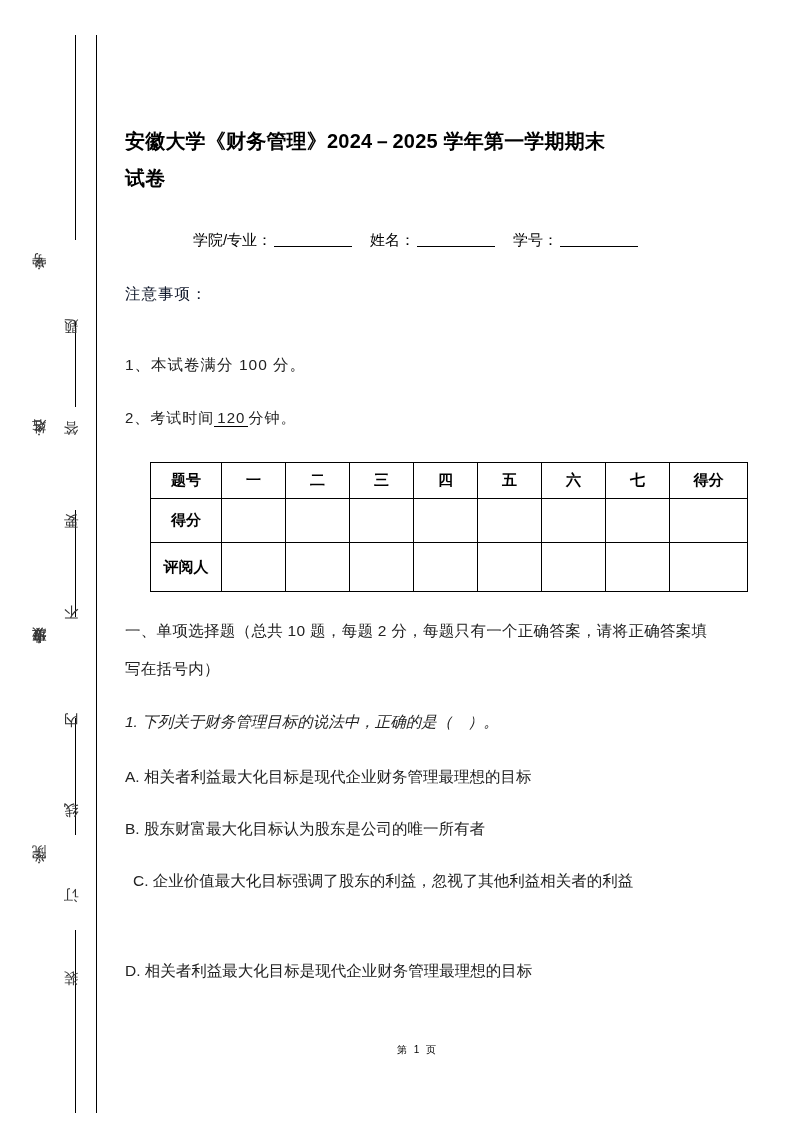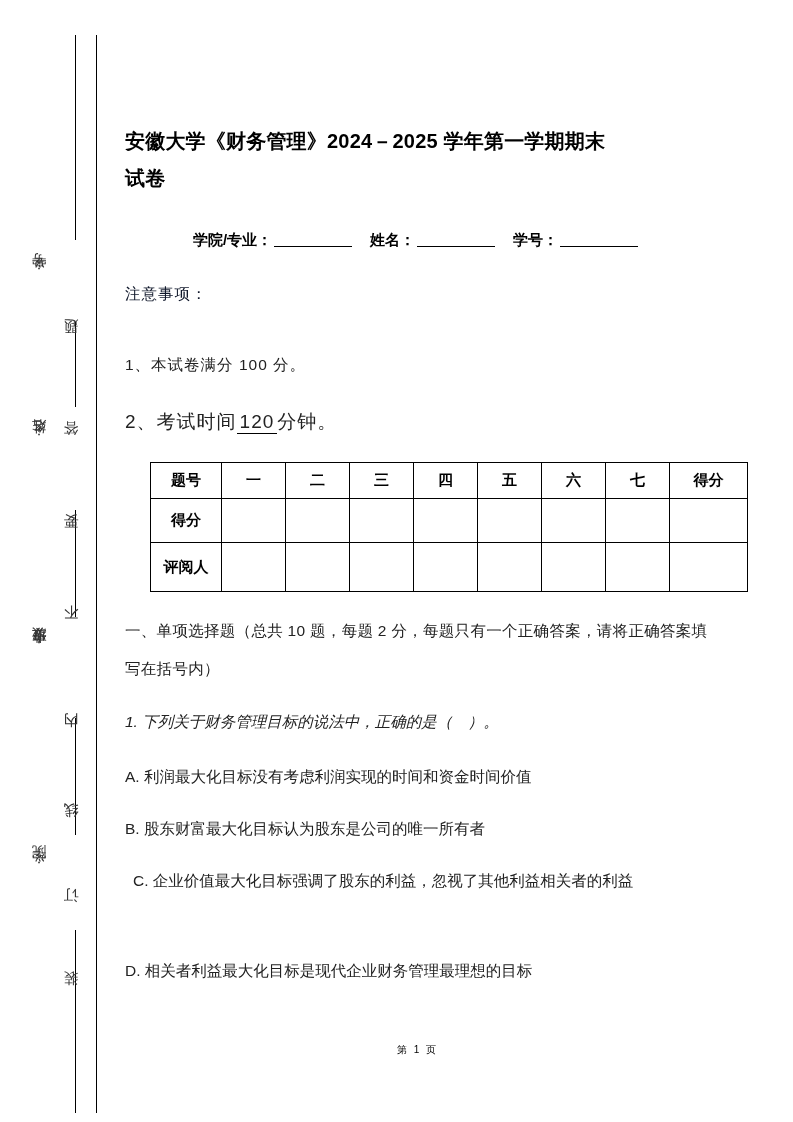--- a/index.html
+++ b/index.html
@@ -102,21 +102,21 @@
   }
   .exam-title .t-line2 { display: block; }
 
   .student-info {
     position: absolute;
     left: 0;
     top: 231px;
     width: 585px;
     text-align: center;
     font-size: 15px;
-    font-weight: bold;
+    font-weight: normal;
     color: #000;
     white-space: nowrap;
   }
   .student-info .blank {
     display: inline-block;
     border-bottom: 1.2px solid #000;
     width: 78px;
     height: 14px;
     margin: 0 4px 0 2px;
     vertical-align: -2px;
@@ -137,21 +137,21 @@
     top: 347px;
     font-size: 15.5px;
     color: #222;
     letter-spacing: 1px;
     margin-top: 8px;
   }
   .note-2 {
     position: absolute;
     left: 0;
     top: 409px;
-    font-size: 19px;
+    font-size: 15px;
     color: #222;
     letter-spacing: 1px;
   }
   .note-2 .duration {
     display: inline-block;
     border-bottom: 1.2px solid #000;
     padding: 0 3px;
   }
 
   
@@ -306,20 +306,20 @@
           <td class="col-num"></td>
           <td class="col-total"></td>
         </tr>
       </tbody>
   </table>
 
   <div class="section-heading">一、单项选择题（总共 10 题，每题 2 分，每题只有一个正确答案，请将正确答案填写在括号内）</div>
 
   <div class="q-stem">1. 下列关于财务管理目标的说法中，正确的是（　）。</div>
 
-  <div class="opt opt-a">A. 利润最大化目标没有考虑利润实现的时间和资金时间价值</div>
+  <div class="opt opt-a">A. 相关者利益最大化目标是现代企业财务管理最理想的目标</div>
   <div class="opt opt-b">B. 股东财富最大化目标认为股东是公司的唯一所有者</div>
   <div class="opt opt-c">C. 企业价值最大化目标强调了股东的利益，忽视了其他利益相关者的利益</div>
   <div class="opt opt-d">D. 相关者利益最大化目标是现代企业财务管理最理想的目标</div>
 
   <div class="page-footer">第 1 页</div>
 
 </div>
 
 </body></html>

